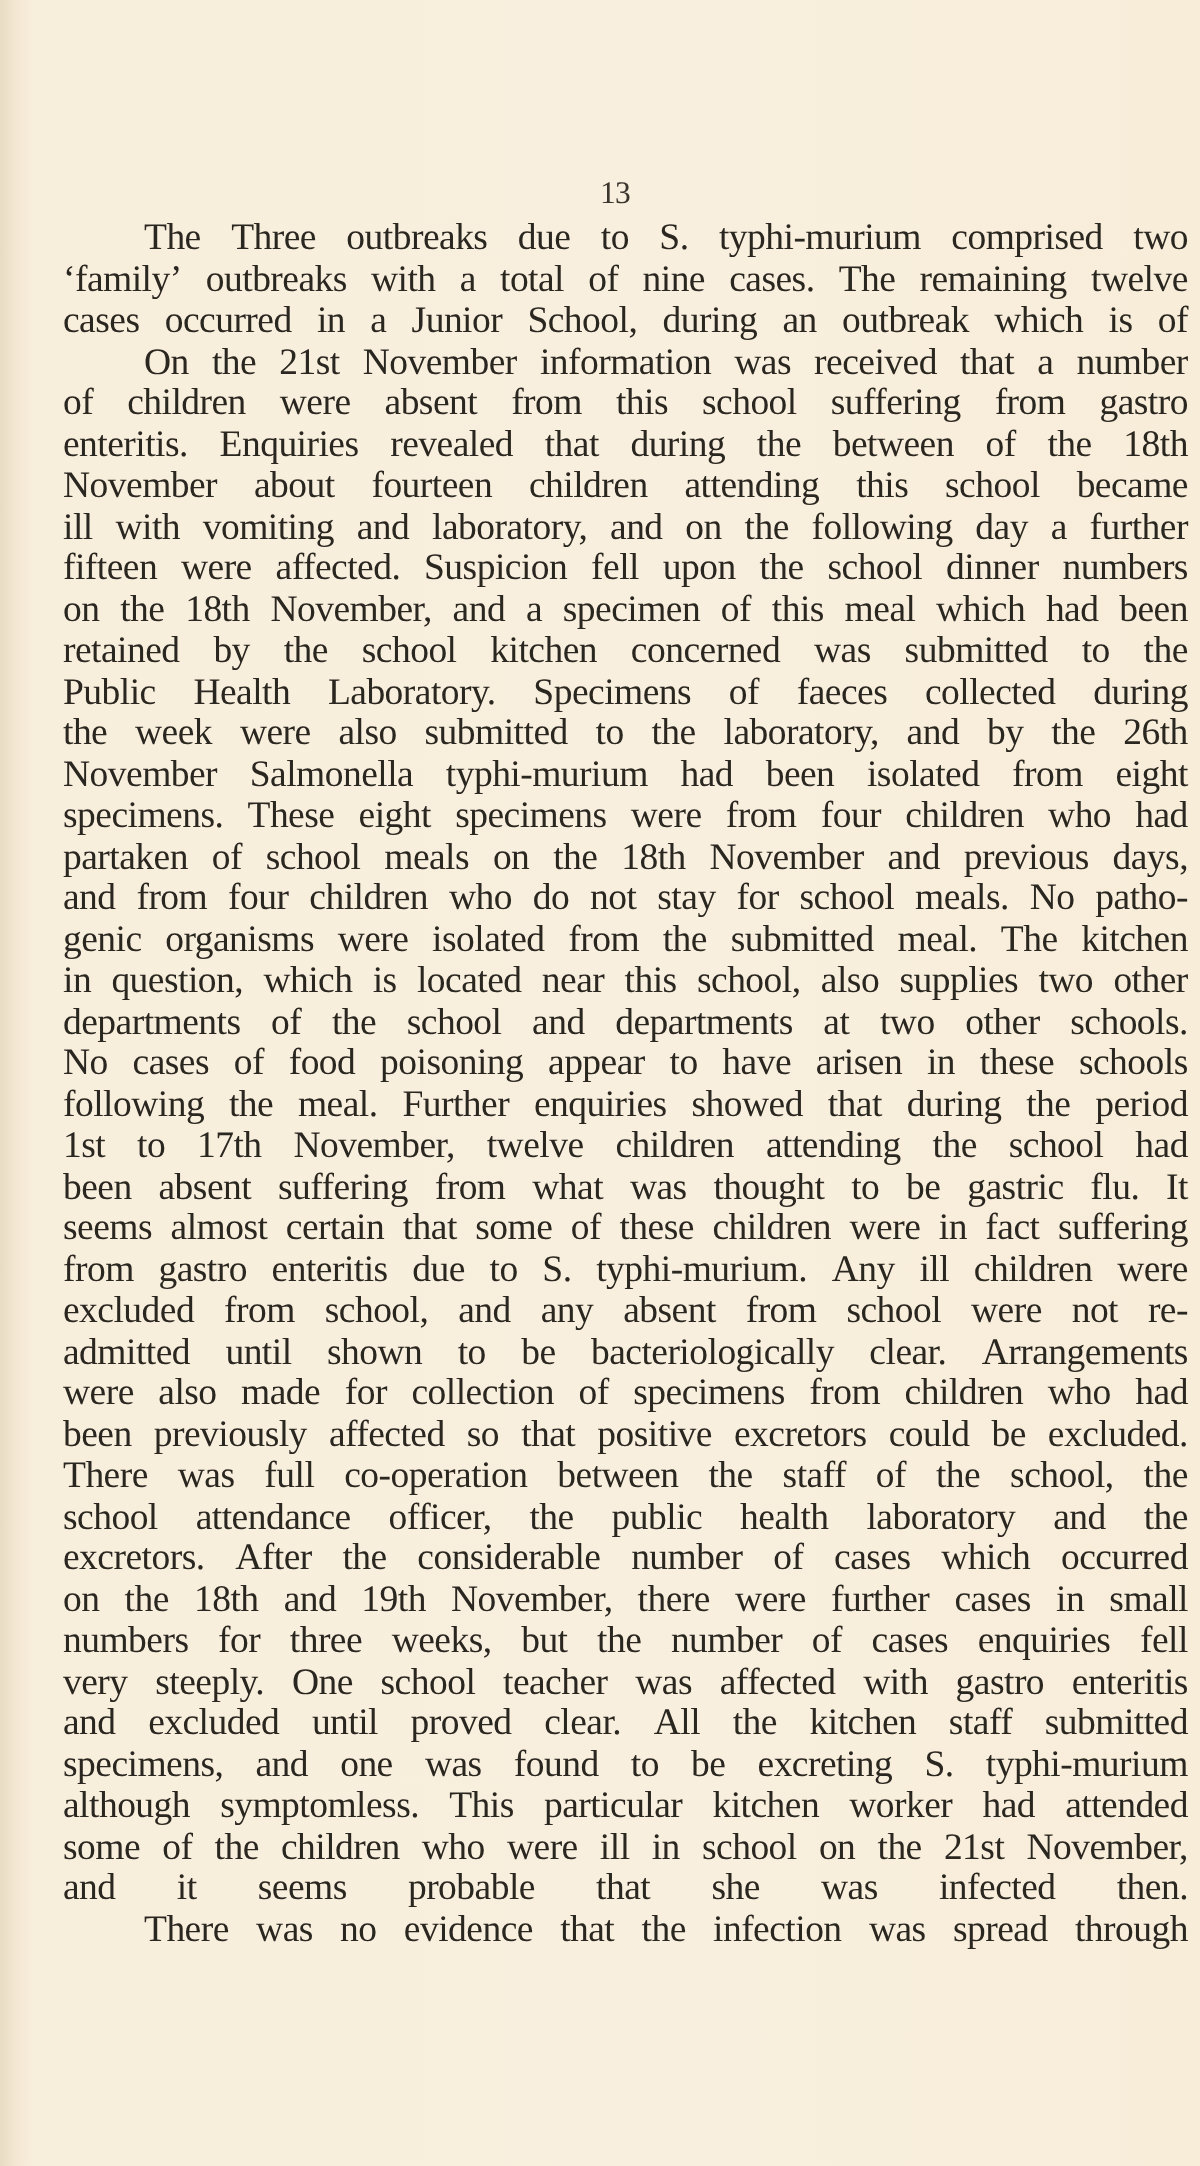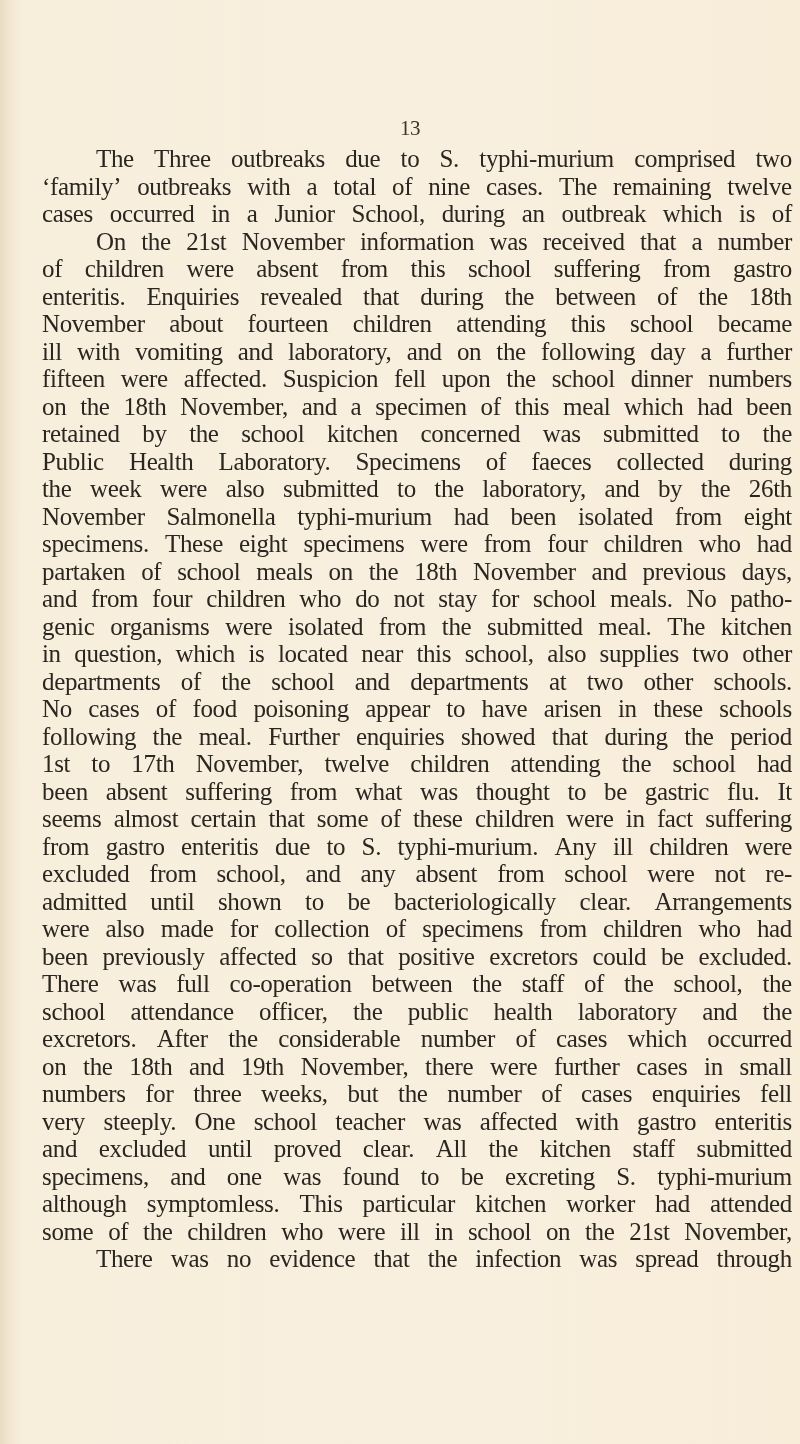--- a/index.html
+++ b/index.html
@@ -559,20 +559,21 @@
       <span>who</span>
       <span>were</span>
       <span>ill</span>
       <span>in</span>
       <span>school</span>
       <span>on</span>
       <span>the</span>
       <span>21st</span>
       <span>November,</span>
     </div>
+    <div class="line"><span>and it seems probable that she was infected then.</span></div>
     <div class="line indent justify">
       <span>There</span>
       <span>was</span>
       <span>no</span>
       <span>evidence</span>
       <span>that</span>
       <span>the</span>
       <span>infection</span>
       <span>was</span>
       <span>spread</span>

